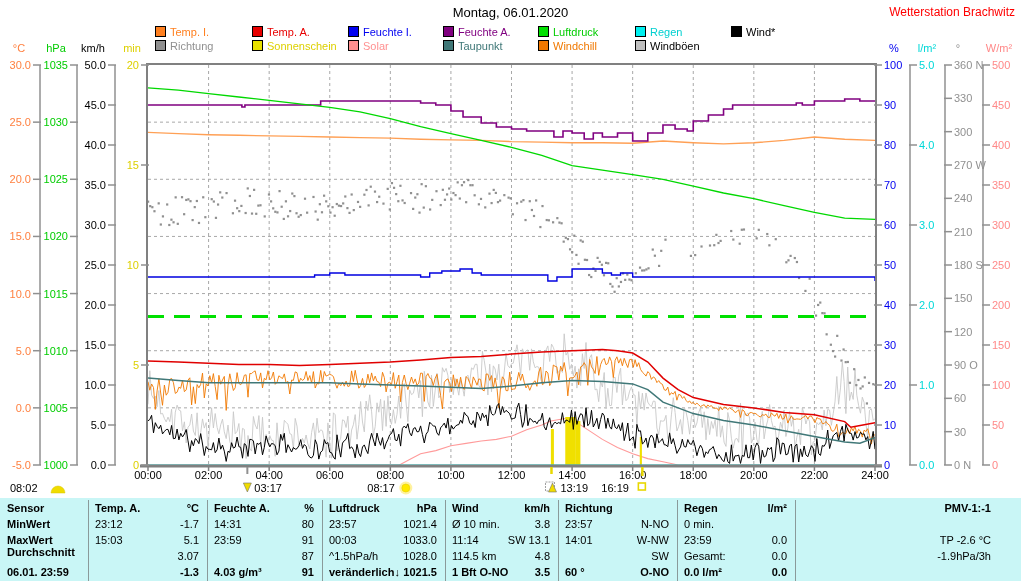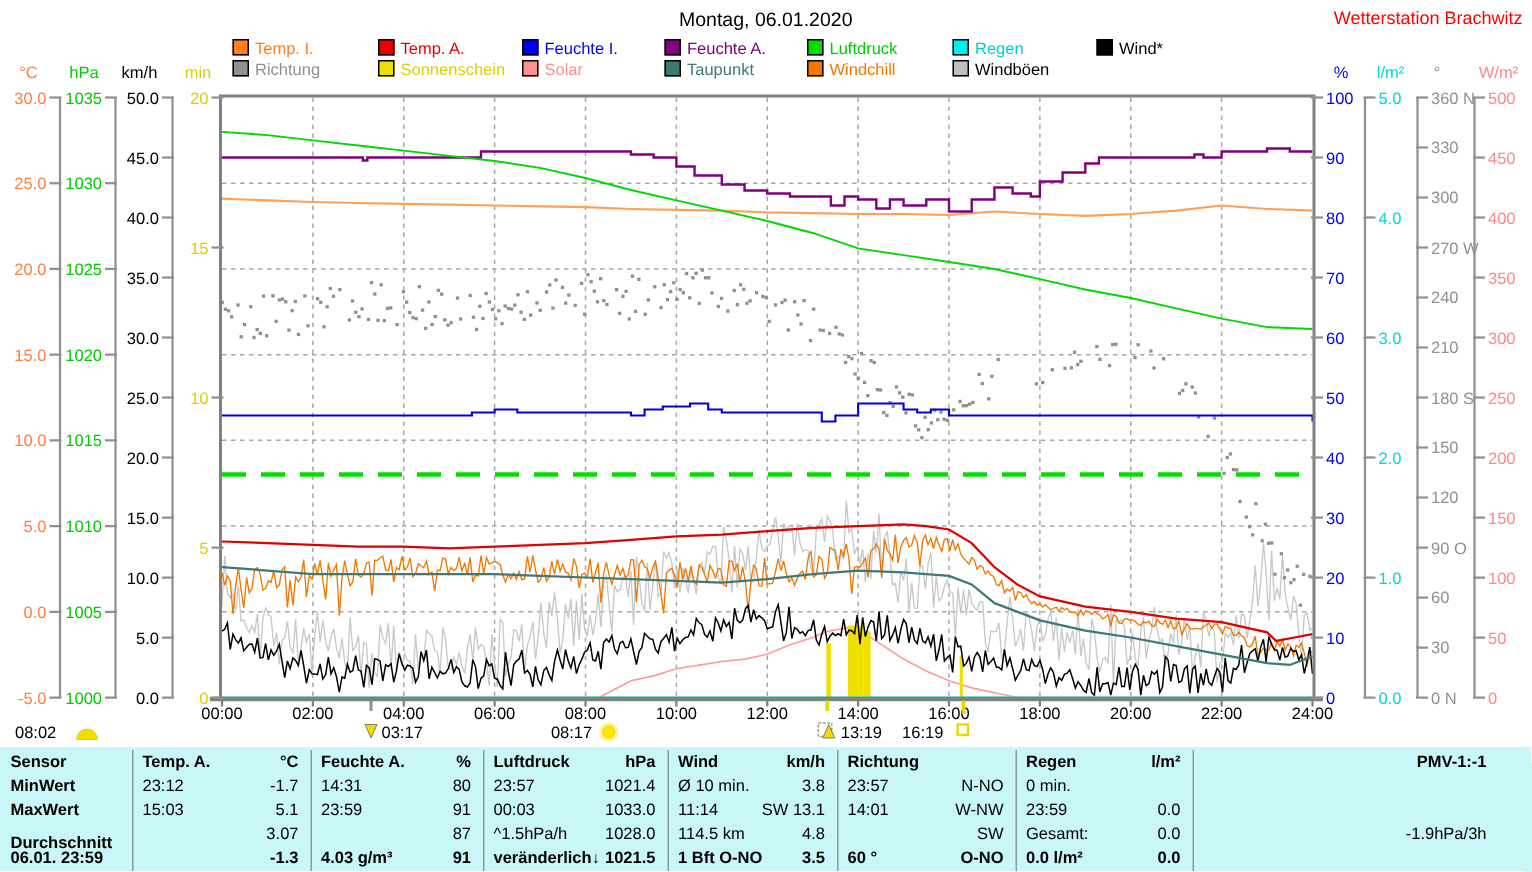--- a/index.html
+++ b/index.html
@@ -544,21 +544,21 @@
   <div class="stats" id="stats">
       <div class="cellline b" style="left: 0px; width: 88px; top: 2px;">
         <span class="cl-l">Sensor</span>
       </div>
       <div class="cellline b" style="left: 0px; width: 88px; top: 18px;">
         <span class="cl-l">MinWert</span>
       </div>
       <div class="cellline b" style="left: 0px; width: 88px; top: 34px;">
         <span class="cl-l">MaxWert</span>
       </div>
-      <div class="cellline b" style="left: 0px; width: 88px; top: 56px; padding-left: 12px;">
+      <div class="cellline b" style="left: 0px; width: 88px; top: 46px; padding-left: 12px;">
         <span class="cl-l">Durchschnitt</span>
       </div>
       <div class="cellline b" style="left: 0px; width: 88px; top: 66px;">
         <span class="cl-l">06.01. 23:59</span>
       </div>
       <div class="vsep" style="left: 88px;"></div>
       <div class="cellline b" style="left: 88px; width: 119px; top: 2px;">
         <span class="cl-l">Temp. A.</span>
         <span class="cl-r">°C</span>
       </div>
@@ -674,20 +674,23 @@
         <span class="cl-r">0.0</span>
       </div>
       <div class="cellline b" style="left: 677px; width: 118px; top: 66px;">
         <span class="cl-l">0.0 l/m²</span>
         <span class="cl-r">0.0</span>
       </div>
       <div class="vsep" style="left: 795px;"></div>
       <div class="cellline b" style="left: 795px; width: 226px; top: 2px;">
         <span class="cl-r" style="right: 30px;">PMV-1:-1</span>
       </div>
+      <div class="cellline" style="left: 795px; width: 226px; top: 34px;">
+        <span class="cl-r" style="right: 30px;">TP -2.6 °C</span>
+      </div>
       <div class="cellline" style="left: 795px; width: 226px; top: 50px;">
         <span class="cl-r" style="right: 30px;">-1.9hPa/3h</span>
       </div>
       <div class="cellline" style="left: 795px; width: 226px; top: 66px; margin-top: 15px;">
         <span class="cl-r" style="right: 30px;">-0.5hPa/1h</span>
       </div>
     </div>
 </div>
 
 </body></html>

